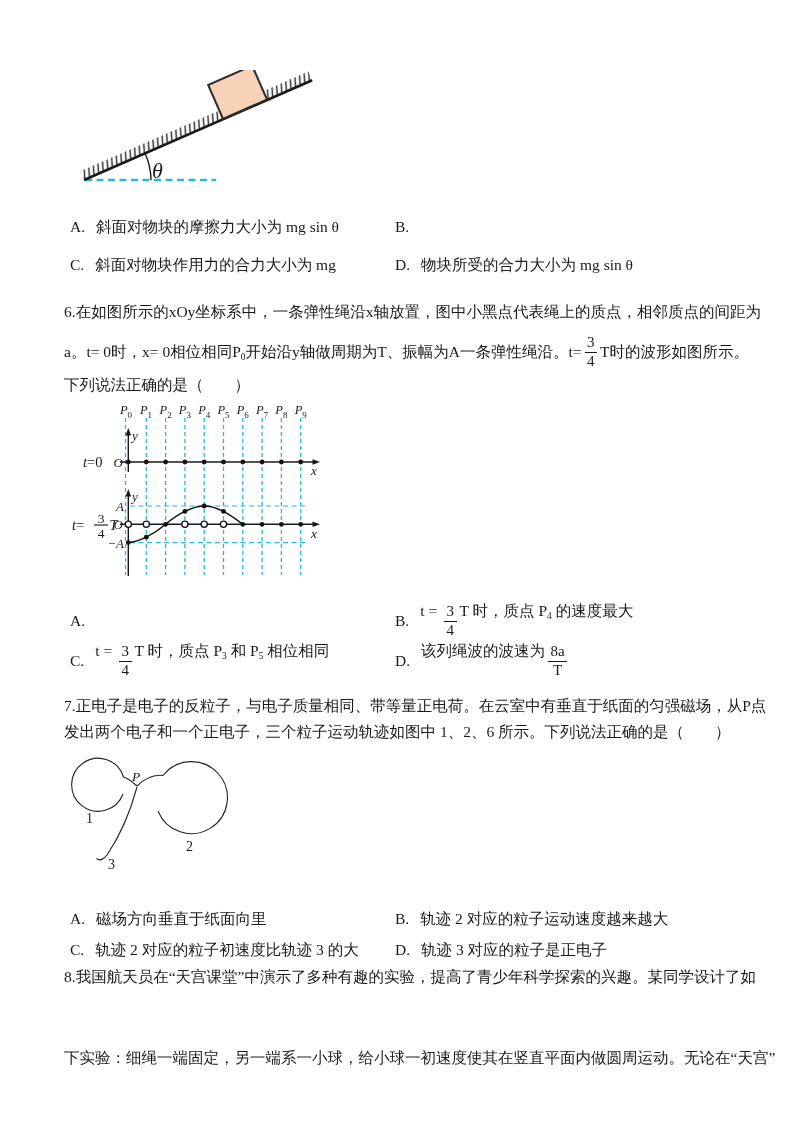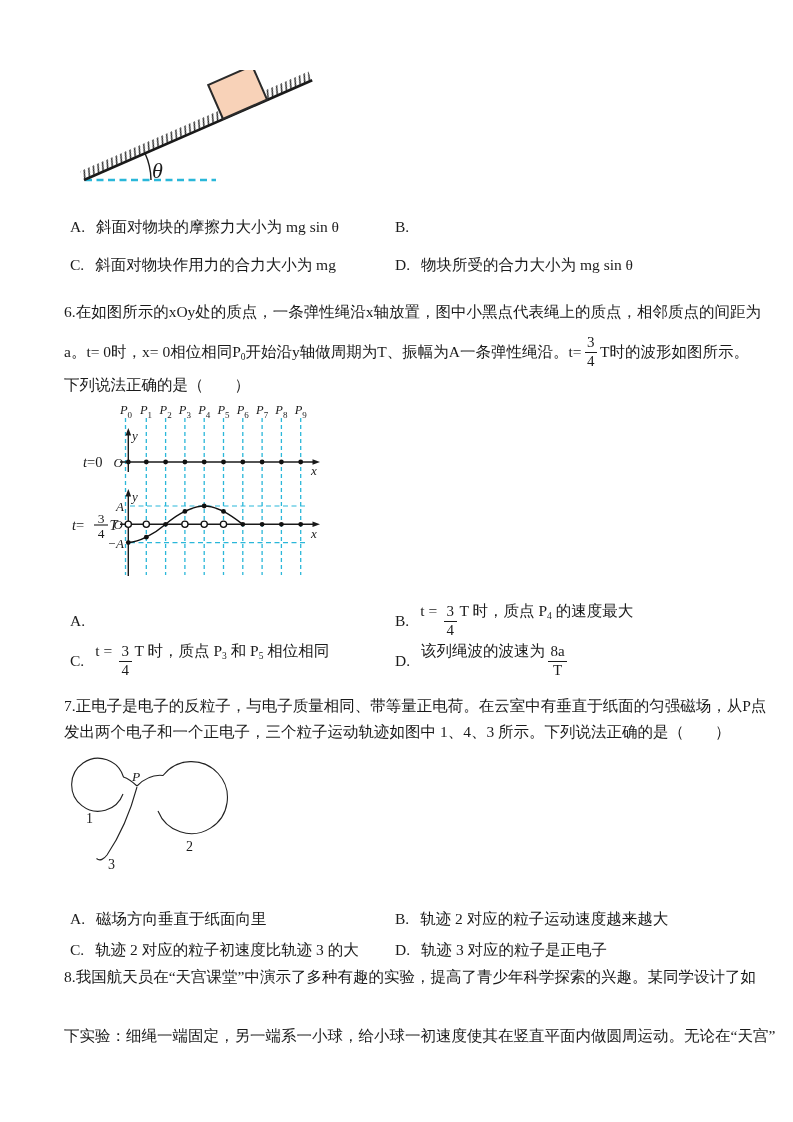--- a/index.html
+++ b/index.html
@@ -75,21 +75,21 @@
   </div>
   <div class="line" style="left:395px;top:255px">
     <span class="opt-label">D.</span>
     <span><span class="seg-cn">物块所受的合力大小为 </span><span class="seg-it">mg</span><span class="seg-rm"> sin </span><span class="seg-it">θ</span></span>
   </div>
 
   <div class="line" style="left:64px;top:302px">
       <span class="seg-rm">6. </span>
       <span class="seg-cn">在如图所示的 </span>
       <span class="seg-it">xOy</span>
-      <span class="seg-cn"> 处的质点，一条弹性绳沿 </span>
+      <span class="seg-cn"> 坐标系中，一条弹性绳沿 </span>
       <span class="seg-it">x</span>
       <span class="seg-cn"> 轴放置，图中小黑点代表绳上的质点，相邻质点的间距为</span>
     </div>
   <div class="line tall" style="left:64px;top:334px">
       <span class="seg-it">a</span>
       <span class="seg-cn">。</span>
       <span class="seg-it">t</span>
       <span class="seg-rm"> = 0</span>
       <span class="seg-cn">时， </span>
       <span class="seg-it">x</span>
@@ -239,21 +239,21 @@
         </span></span>
   </div>
 
   <div class="line" style="left:64px;top:696px">
       <span class="seg-rm">7. </span>
       <span class="seg-cn">正电子是电子的反粒子，与电子质量相同、带等量正电荷。在云室中有垂直于纸面的匀强磁场，从 </span>
       <span class="seg-it">P</span>
       <span class="seg-cn"> 点</span>
     </div>
   <div class="line" style="left:64px;top:722px">
-      <span class="seg-cn">发出两个电子和一个正电子，三个粒子运动轨迹如图中 1、4、3 所示。下列说法正确的是（　　）</span>
+      <span class="seg-cn">发出两个电子和一个正电子，三个粒子运动轨迹如图中 1、2、6 所示。下列说法正确的是（　　）</span>
     </div>
 
   <svg class="fig" style="left:62px;top:750px" width="215" height="130" viewBox="0 0 215 130">
     <g fill="none" stroke="#222" stroke-width="1.1">
       <path d="M 75 36 Q 67.5 29 61.5 27 A 26.5 26.5 0 1 0 61 44"></path>
       <path d="M 75 36 C 83 28 92 24.5 101 25.5 A 36 36 0 1 1 96 61"></path>
       <path d="M 75 37 C 71 52 62 80 45 105 C 42 109 38 111.5 34.5 108.5"></path>
     </g>
     <text class="it" x="70" y="31" font-size="13.5">P</text>
     <text x="24" y="73" font-size="14">1</text>
@@ -275,17 +275,17 @@
   </div>
   <div class="line" style="left:395px;top:940px">
     <span class="opt-label">D.</span>
     <span><span class="seg-cn">轨迹 3 对应的粒子是正电子</span></span>
   </div>
 
   <div class="line" style="left:64px;top:967px">
       <span class="seg-rm">8. </span>
       <span class="seg-cn">我国航天员在“天宫课堂”中演示了多种有趣的实验，提高了青少年科学探索的兴趣。某同学设计了如</span>
     </div>
-  <div class="line" style="left:64px;top:1026px">
+  <div class="line" style="left:64px;top:1048px">
       <span class="seg-cn">下实验：细绳一端固定，另一端系一小球，给小球一初速度使其在竖直平面内做圆周运动。无论在“天宫”</span>
     </div>
 
 </div>
 
 </body></html>

